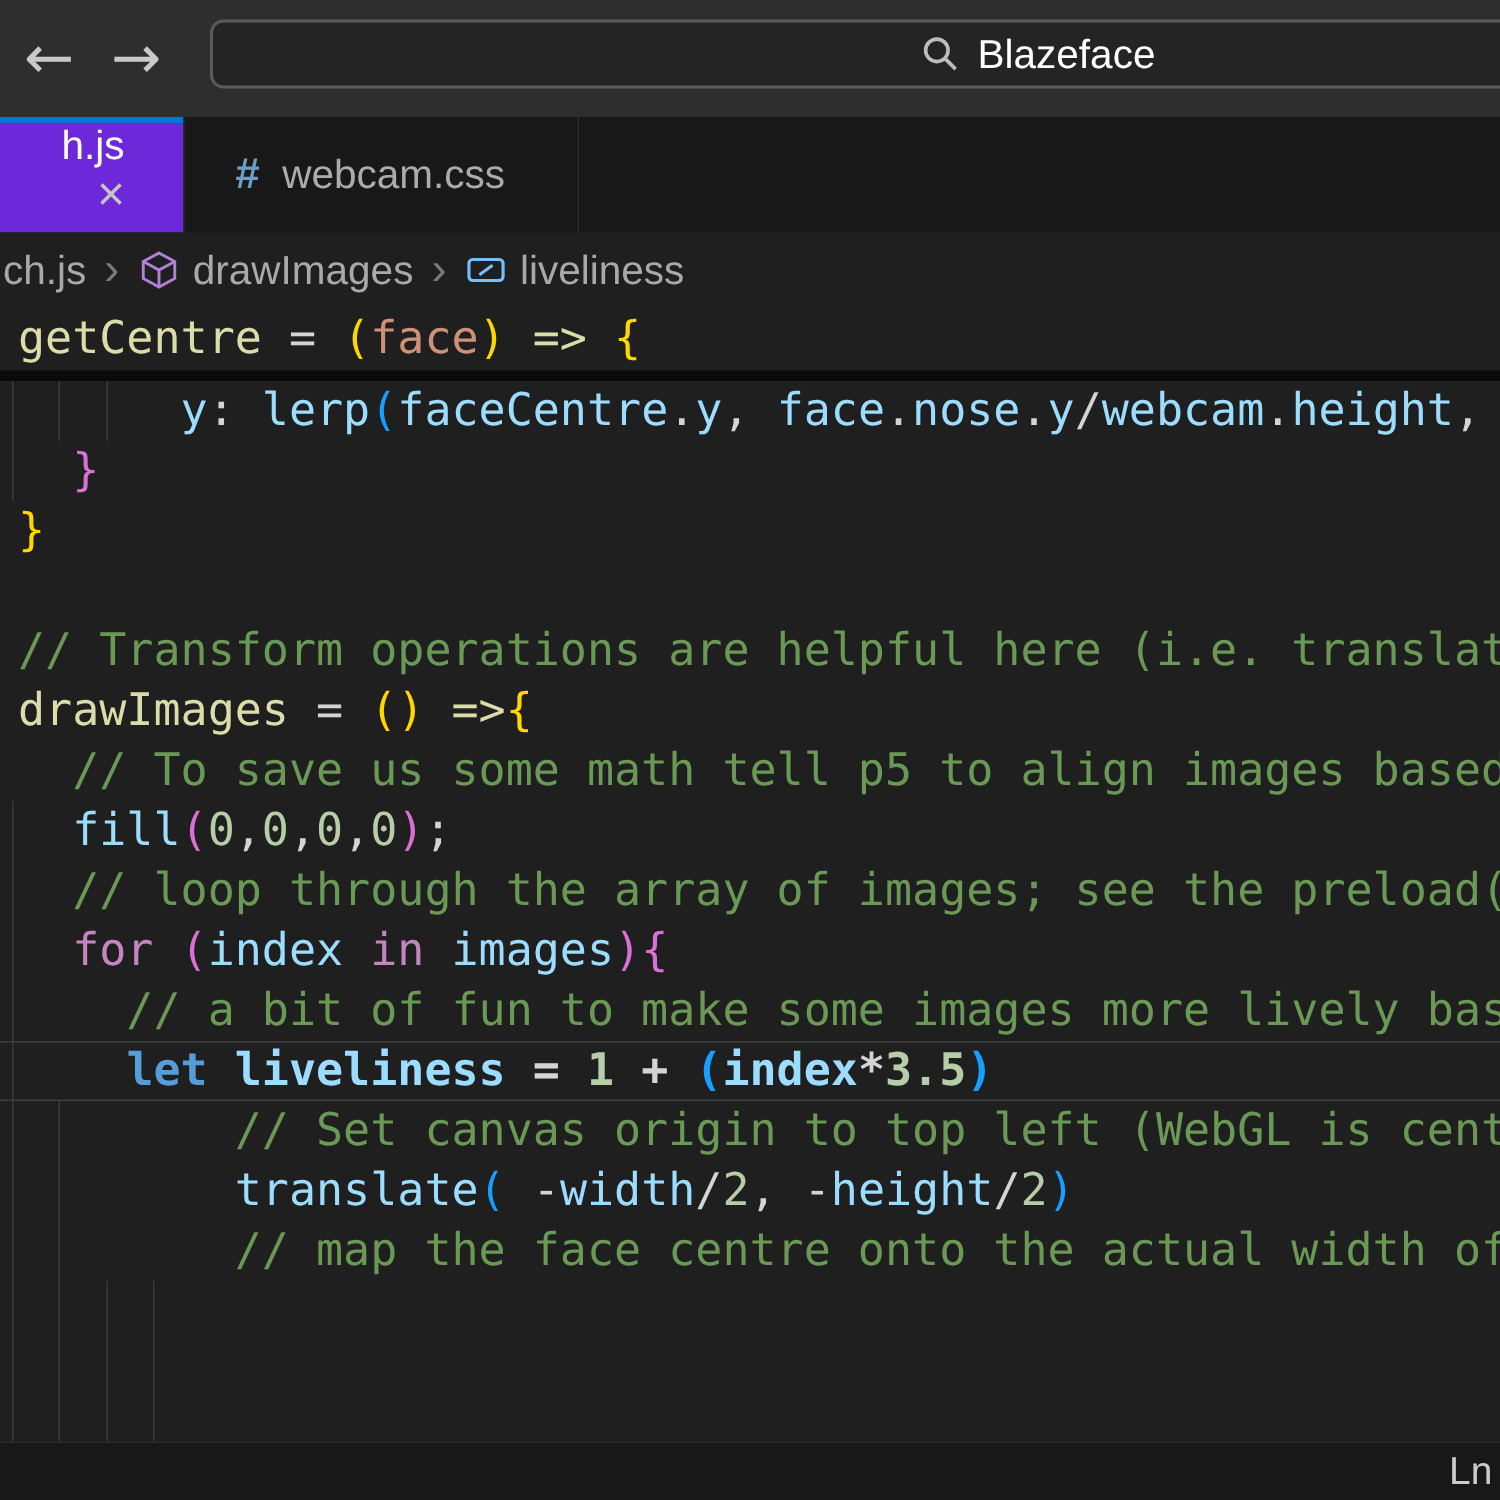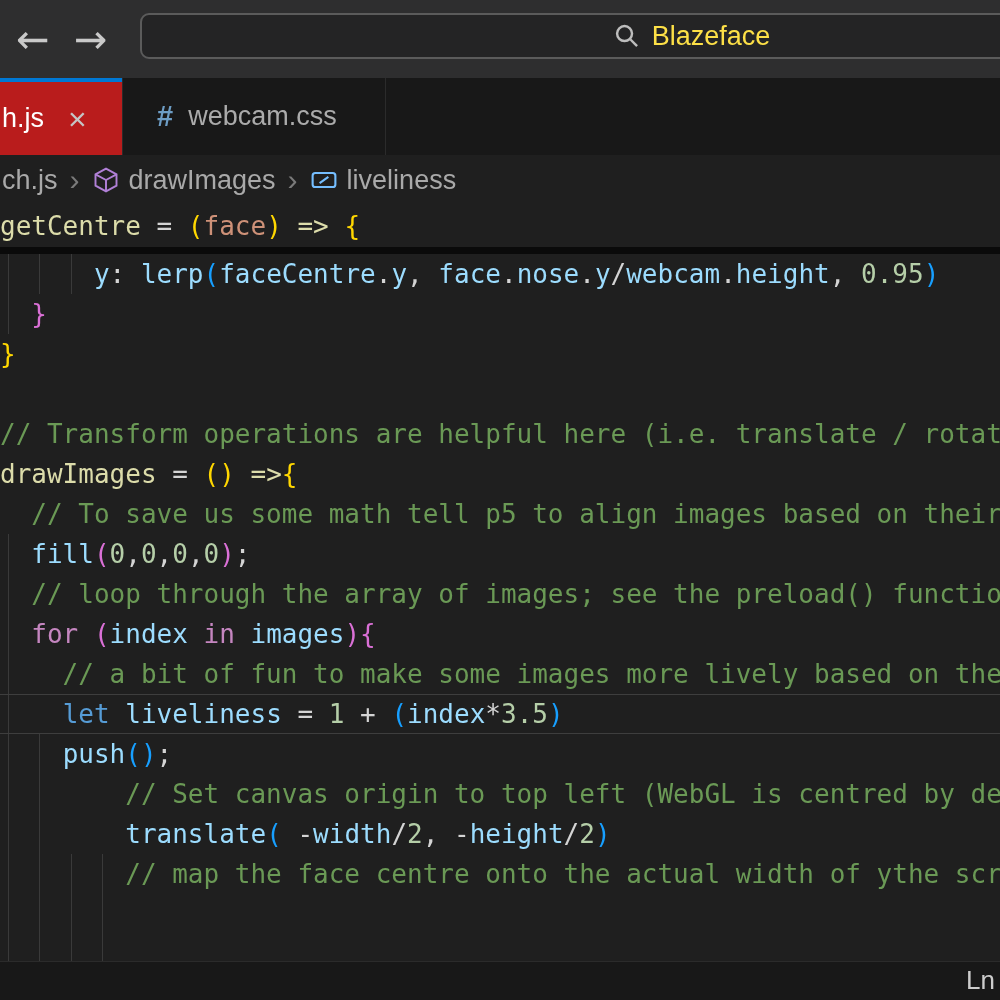--- a/index.html
+++ b/index.html
@@ -7,26 +7,26 @@
 
   
   .titlebar{position:absolute;top:0;left:0;width:100%;height:78px;background:#2e2e2f;}
   .nav-arrow{position:absolute;top:50%;transform:translateY(-50%);font-size:40px;
     color:#c9c9c9;font-family:"DejaVu Sans",sans-serif;cursor:default;}
   .nav-back{left:16px;}
   .nav-fwd{left:74px;}
   .searchbox{position:absolute;left:140px;top:13px;width:1104px;height:46px;
     background:#242425;border:2px solid #5b5b5b;border-radius:9px;
     display:flex;align-items:center;justify-content:center;gap:12px;box-sizing:border-box;}
-  .search-text{font-size:27px;color:#fde047;}
+  .search-text{font-size:27px;color:#ffffff;}
 
   
   .tabbar{position:absolute;top:78px;left:0;width:100%;height:77px;background:#181818;}
   .tab{position:absolute;top:0;height:77px;display:flex;align-items:center;box-sizing:border-box;}
-  .tab.active{left:0;width:122px;background:#b91c1c;border-top:4px solid var(--accent,#0078d4);padding-left:2px;}
+  .tab.active{left:0;width:122px;background:#6d28d9;border-top:4px solid var(--accent,#0078d4);padding-left:2px;flex-direction:column;}
   .tab.inactive{left:122px;width:264px;background:#181818;
     border-left:1px solid #2b2b2b;border-right:1px solid #2b2b2b;padding-left:34px;gap:15px;}
   .tab-label{font-size:27px;color:#ffffff;white-space:nowrap;}
   .tab.inactive .tab-label{color:#ababab;}
   .tab-close{margin-left:24px;font-size:32px;color:#c5c5c5;line-height:1;}
   .tab-file-icon{font-size:29px;font-weight:bold;color:#6d9dc5;}
 
   
   .breadcrumbs{position:absolute;top:155px;left:0;width:100%;height:50px;background:#1f1f1f;
     display:flex;align-items:center;font-size:27px;color:#a9a9a9;}
@@ -35,24 +35,24 @@
   .crumb-sep{margin:0 12px;color:#7a7a7a;font-size:30px;}
   .crumb-icon{margin-right:9px;display:inline-flex;align-items:center;}
 
   
   .sticky{position:absolute;top:205px;left:0;width:100%;height:42px;background:#1f1f1f;}
   .sticky .code-line{height:42px;line-height:42px;}
   .sticky-shadow{position:absolute;top:247px;left:0;width:100%;height:7px;background:#0a0a0a;}
 
   
   .code{position:absolute;top:254px;left:0;width:100%;bottom:0;overflow:hidden;}
-  .code-line{font-family:"DejaVu Sans Mono",monospace;font-size:26px;white-space:pre;
-    padding-left:0;height:40px;line-height:40px;position:relative;color:#d4d4d4;}
+  .code-line{font-family:"DejaVu Sans Mono",monospace;font-size:30px;white-space:pre;
+    padding-left:12px;height:40px;line-height:40px;position:relative;color:#d4d4d4;}
   .code-line.current{border-top:1px solid #3e3e3e;border-bottom:1px solid #3e3e3e;
-    box-sizing:border-box;line-height:38px;}
+    box-sizing:border-box;line-height:38px;font-weight:bold;}
   .guides{position:absolute;top:0;left:0;right:0;bottom:0;}
   .indent-guide{position:absolute;width:1px;background:#3a3a3a;}
 
   
   .statusbar{position:absolute;bottom:0;left:0;width:100%;height:38px;background:#181818;
     border-top:1px solid #2b2b2b;z-index:10;}
   .status-item{position:absolute;left:966px;top:3px;font-size:26px;color:#cccccc;}
 </style>
 </head>
 <body>
@@ -121,21 +121,20 @@
       <div class="code-line"><span style="color: rgb(255, 215, 0);">}</span></div>
       <div class="code-line"></div>
       <div class="code-line"><span style="color: rgb(106, 153, 85);">// Transform operations are helpful here (i.e. translate / rotate</span></div>
       <div class="code-line"><span style="color: rgb(220, 220, 170);">drawImages</span><span style="color: rgb(212, 212, 212);"> = </span><span style="color: rgb(255, 215, 0);">()</span><span style="color: rgb(212, 212, 212);"> </span><span style="color: rgb(220, 220, 170);">=&gt;</span><span style="color: rgb(255, 215, 0);">{</span></div>
       <div class="code-line"><span style="color: rgb(106, 153, 85);">  // To save us some math tell p5 to align images based on their ce</span></div>
       <div class="code-line"><span style="color: rgb(212, 212, 212);">  </span><span style="color: rgb(156, 220, 254);">fill</span><span style="color: rgb(218, 112, 214);">(</span><span style="color: rgb(181, 206, 168);">0</span><span style="color: rgb(212, 212, 212);">,</span><span style="color: rgb(181, 206, 168);">0</span><span style="color: rgb(212, 212, 212);">,</span><span style="color: rgb(181, 206, 168);">0</span><span style="color: rgb(212, 212, 212);">,</span><span style="color: rgb(181, 206, 168);">0</span><span style="color: rgb(218, 112, 214);">)</span><span style="color: rgb(212, 212, 212);">;</span></div>
       <div class="code-line"><span style="color: rgb(106, 153, 85);">  // loop through the array of images; see the preload() function</span></div>
       <div class="code-line"><span style="color: rgb(212, 212, 212);">  </span><span style="color: rgb(197, 134, 192);">for</span><span style="color: rgb(212, 212, 212);"> </span><span style="color: rgb(218, 112, 214);">(</span><span style="color: rgb(156, 220, 254);">index</span><span style="color: rgb(212, 212, 212);"> </span><span style="color: rgb(197, 134, 192);">in</span><span style="color: rgb(212, 212, 212);"> </span><span style="color: rgb(156, 220, 254);">images</span><span style="color: rgb(218, 112, 214);">)</span><span style="color: rgb(218, 112, 214);">{</span></div>
       <div class="code-line"><span style="color: rgb(106, 153, 85);">    // a bit of fun to make some images more lively based on the i</span></div>
       <div class="code-line current"><span style="color: rgb(212, 212, 212);">    </span><span style="color: rgb(86, 156, 214);">let</span><span style="color: rgb(212, 212, 212);"> </span><span style="color: rgb(156, 220, 254);">liveliness</span><span style="color: rgb(212, 212, 212);"> = </span><span style="color: rgb(181, 206, 168);">1</span><span style="color: rgb(212, 212, 212);"> + </span><span style="color: rgb(23, 159, 255);">(</span><span style="color: rgb(156, 220, 254);">index</span><span style="color: rgb(212, 212, 212);">*</span><span style="color: rgb(181, 206, 168);">3.5</span><span style="color: rgb(23, 159, 255);">)</span></div>
-      <div class="code-line"><span style="color: rgb(212, 212, 212);">    </span><span style="color: rgb(156, 220, 254);">push</span><span style="color: rgb(23, 159, 255);">()</span><span style="color: rgb(212, 212, 212);">;</span></div>
       <div class="code-line"><span style="color: rgb(106, 153, 85);">        // Set canvas origin to top left (WebGL is centred by defaul</span></div>
       <div class="code-line"><span style="color: rgb(212, 212, 212);">        </span><span style="color: rgb(156, 220, 254);">translate</span><span style="color: rgb(23, 159, 255);">(</span><span style="color: rgb(212, 212, 212);"> -</span><span style="color: rgb(156, 220, 254);">width</span><span style="color: rgb(212, 212, 212);">/</span><span style="color: rgb(181, 206, 168);">2</span><span style="color: rgb(212, 212, 212);">, -</span><span style="color: rgb(156, 220, 254);">height</span><span style="color: rgb(212, 212, 212);">/</span><span style="color: rgb(181, 206, 168);">2</span><span style="color: rgb(23, 159, 255);">)</span></div>
       <div class="code-line"><span style="color: rgb(106, 153, 85);">        // map the face centre onto the actual width of ythe scre</span></div>
     </div>
 </div>
 
 <div class="statusbar">
   <span class="status-item">Ln</span>
 </div>
 

